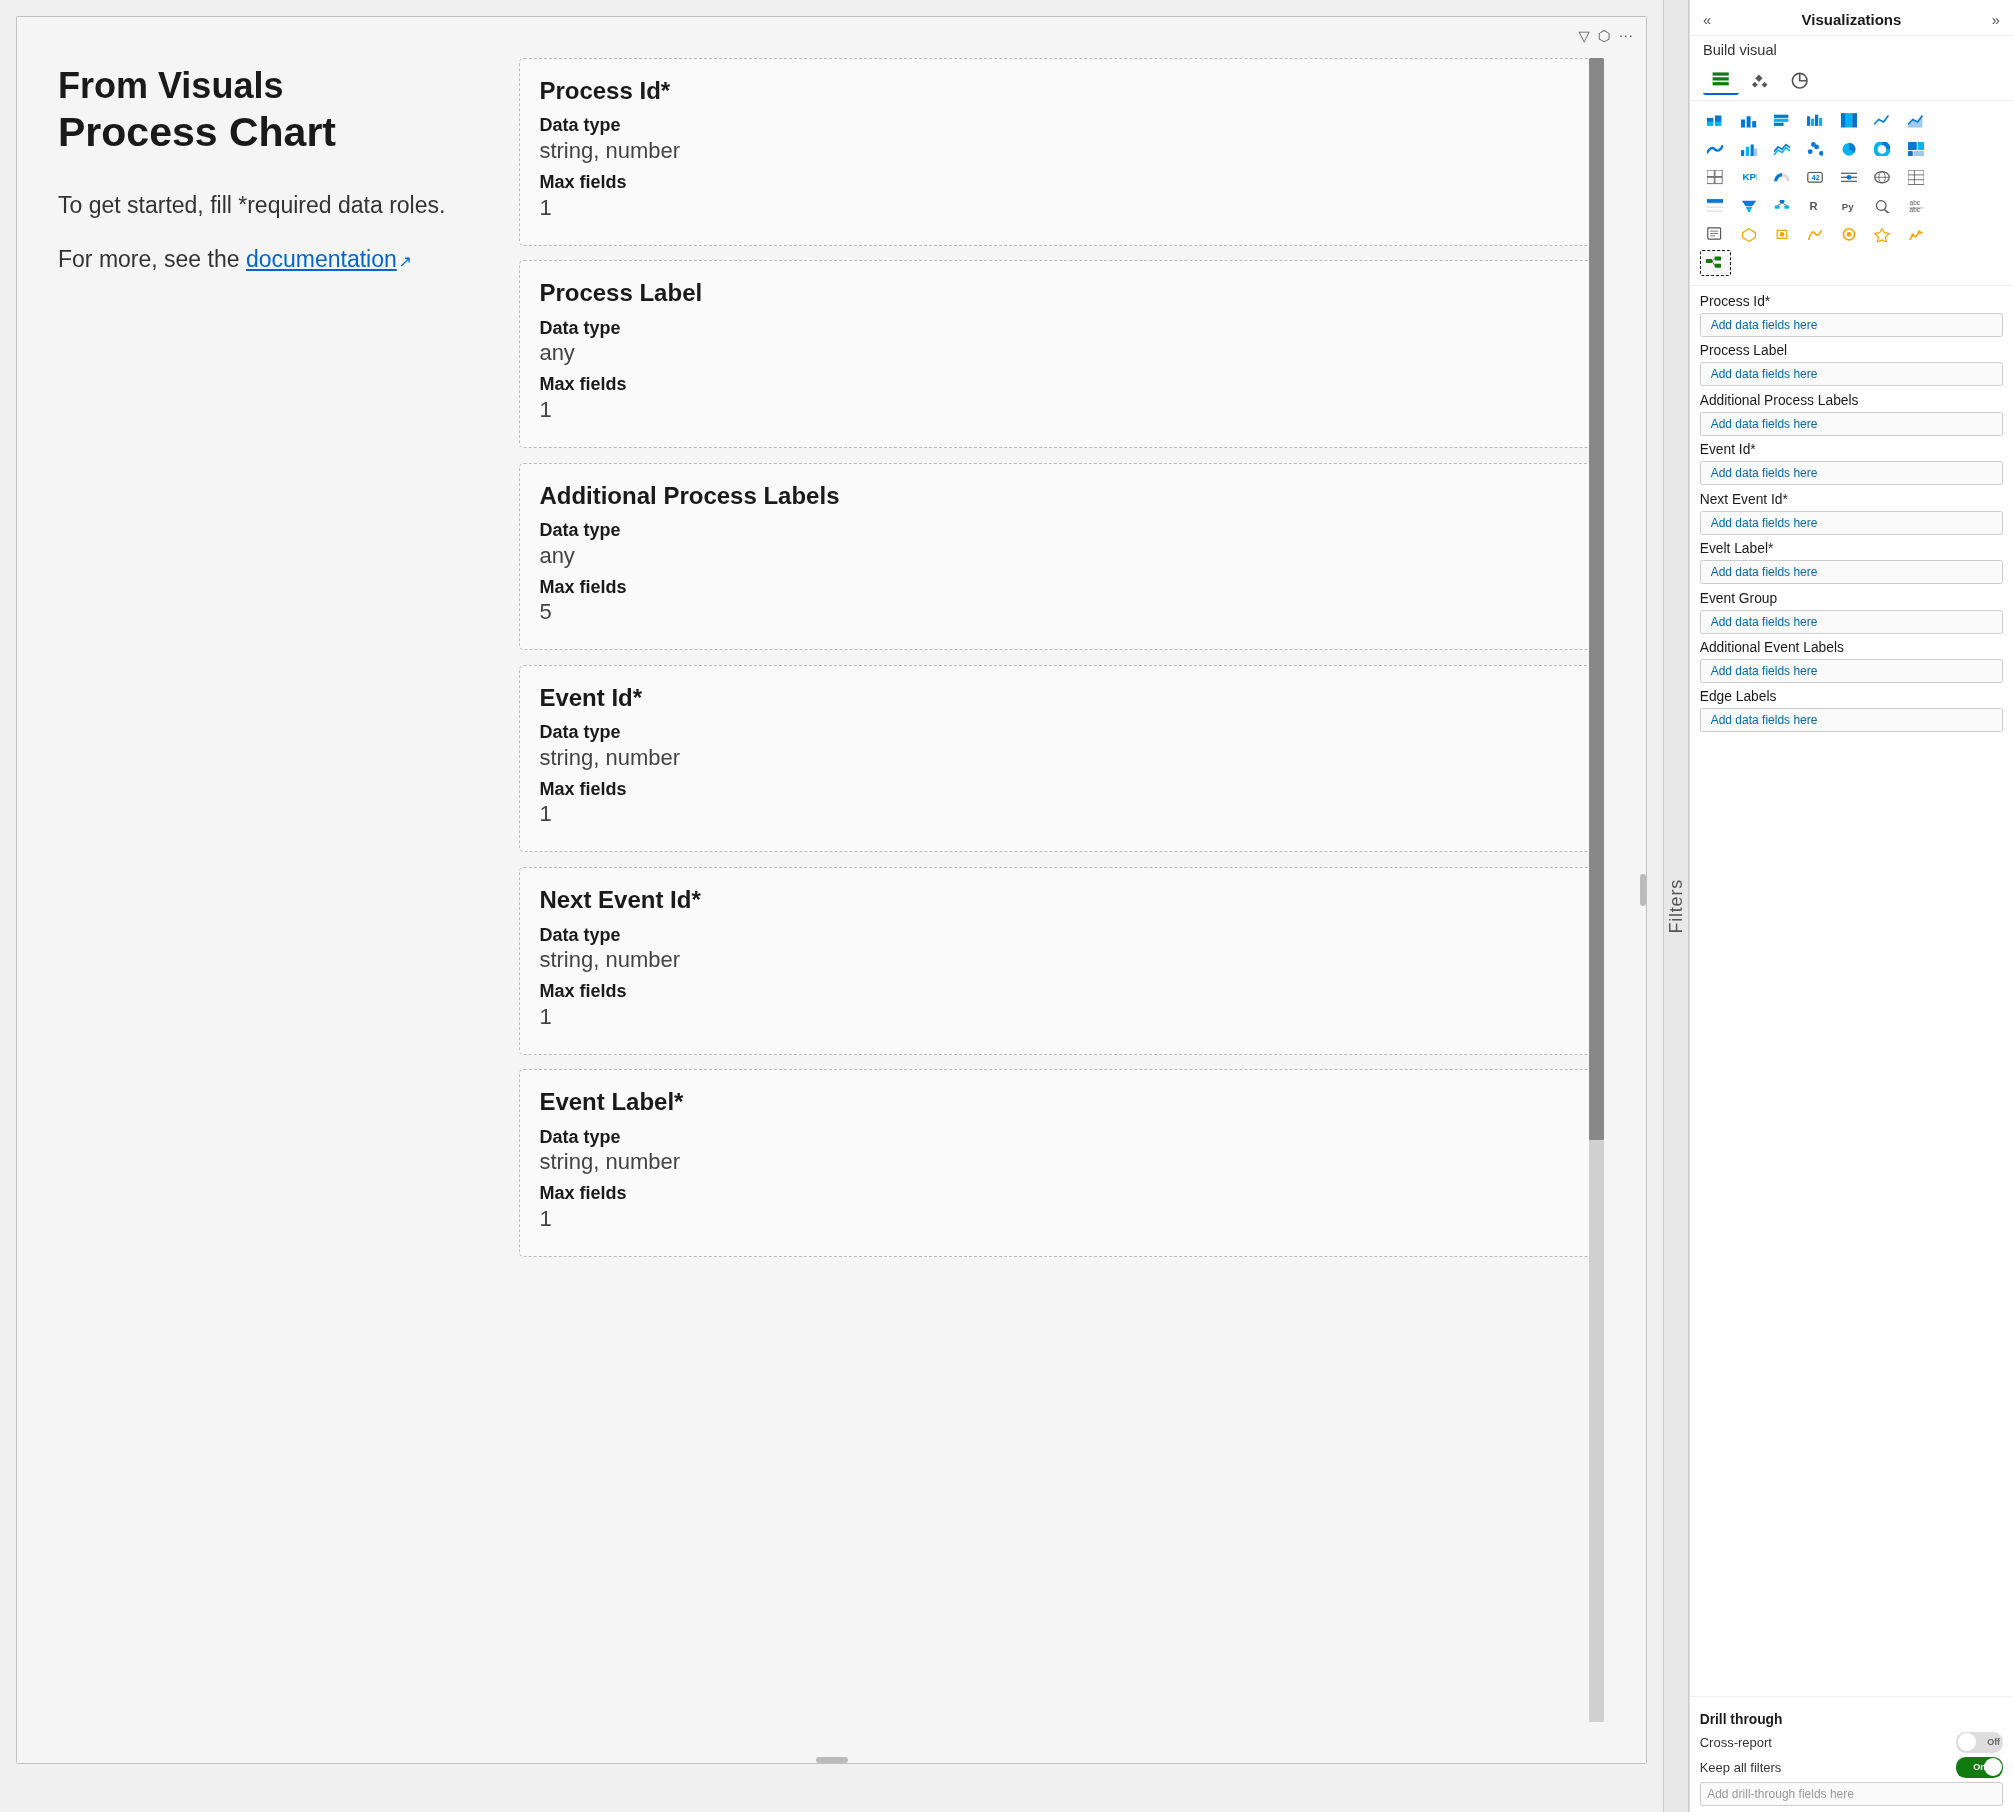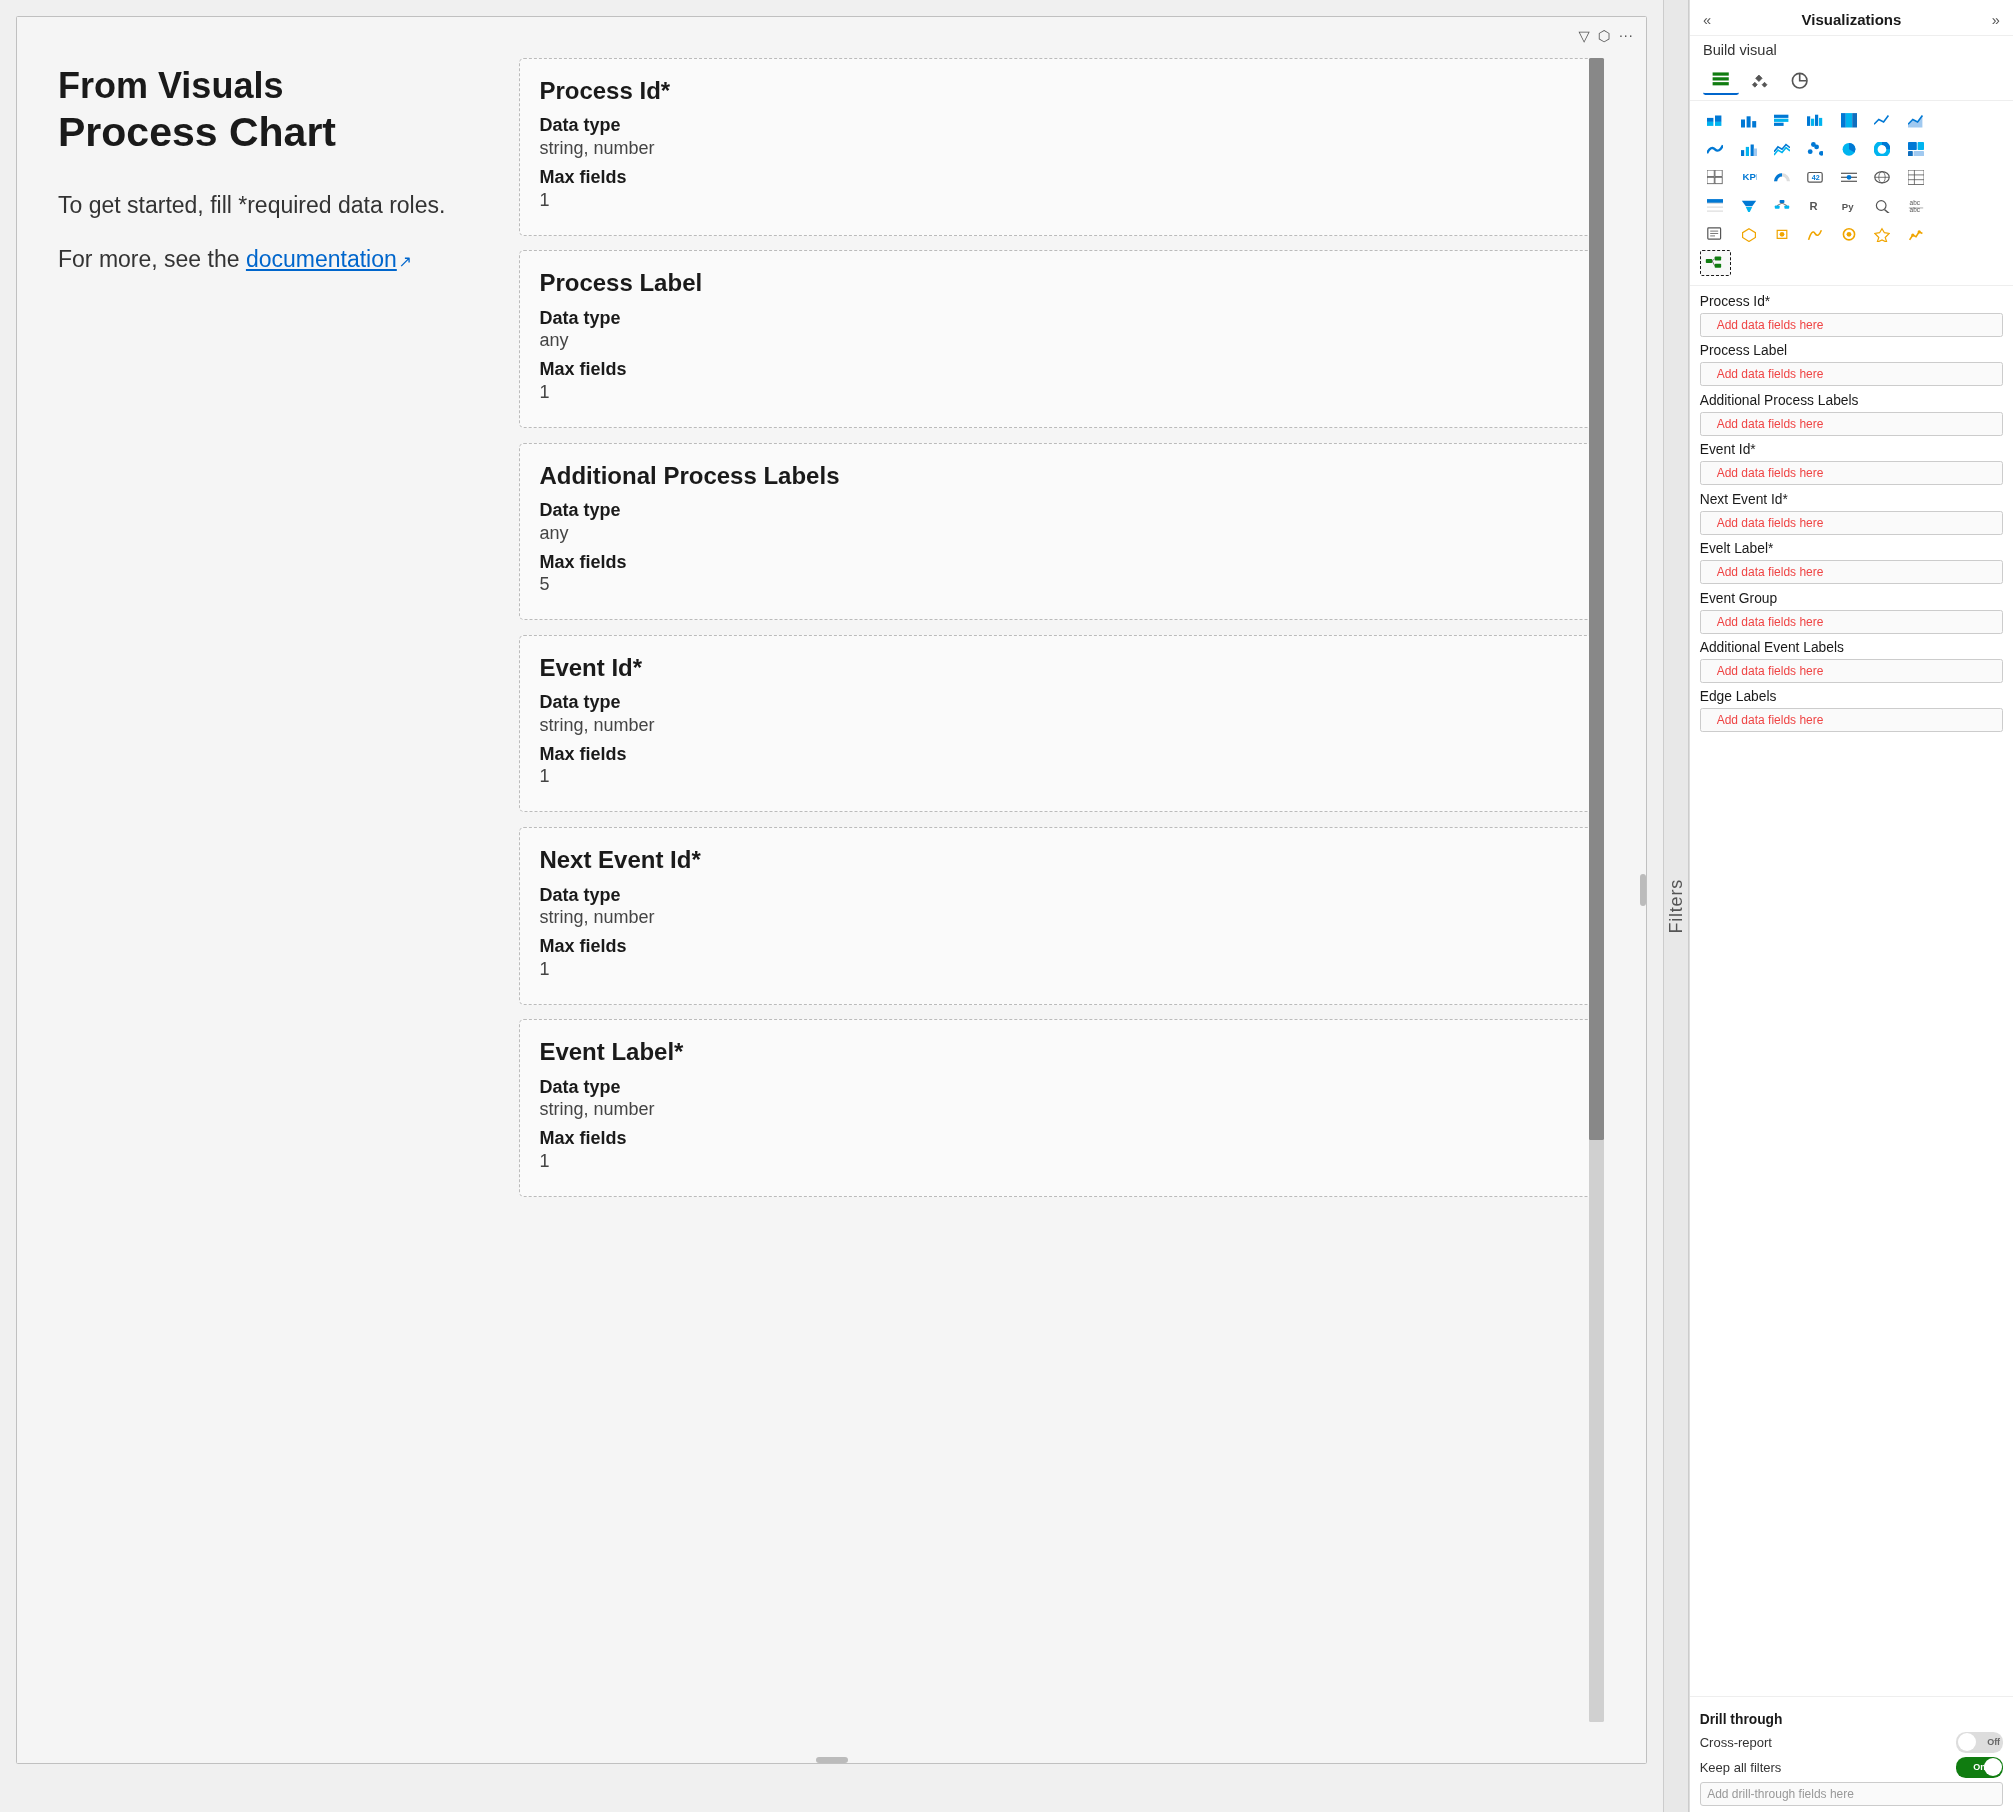--- a/index.html
+++ b/index.html
@@ -157,21 +157,21 @@
     }
 
     .data-card-label {
       font-size: 18px;
       font-weight: 600;
       color: #1a1a1a;
       margin-bottom: 1.6px;
     }
 
     .data-card-value {
-      font-size: 18px;
+      font-size: 22px;
       color: #444;
       margin-bottom: 8px;
     }
 
     
     .filters-sidebar {
       width: 26px;
       background: #e8e8e8;
       display: flex;
       align-items: center;
@@ -296,23 +296,23 @@
       font-size: 13.8px;
       color: #1a1a1a;
       font-weight: 500;
       margin-bottom: 2.4px;
       padding: 1.6px 0;
     }
 
     .field-group-input {
       border: 0.8px solid #ccc;
       border-radius: 2.4px;
-      padding: 4px 16px;
+      padding: 4px 10px;
       font-size: 12px;
-      color: #ef4444;
+      color: #0369a1;
       width: 100%;
       background: #fafafa;
       cursor: pointer;
     }
 
     
     .drill-through-section {
       padding: 6.5px 9.7px;
       border-top: 0.8px solid #eee;
     }

